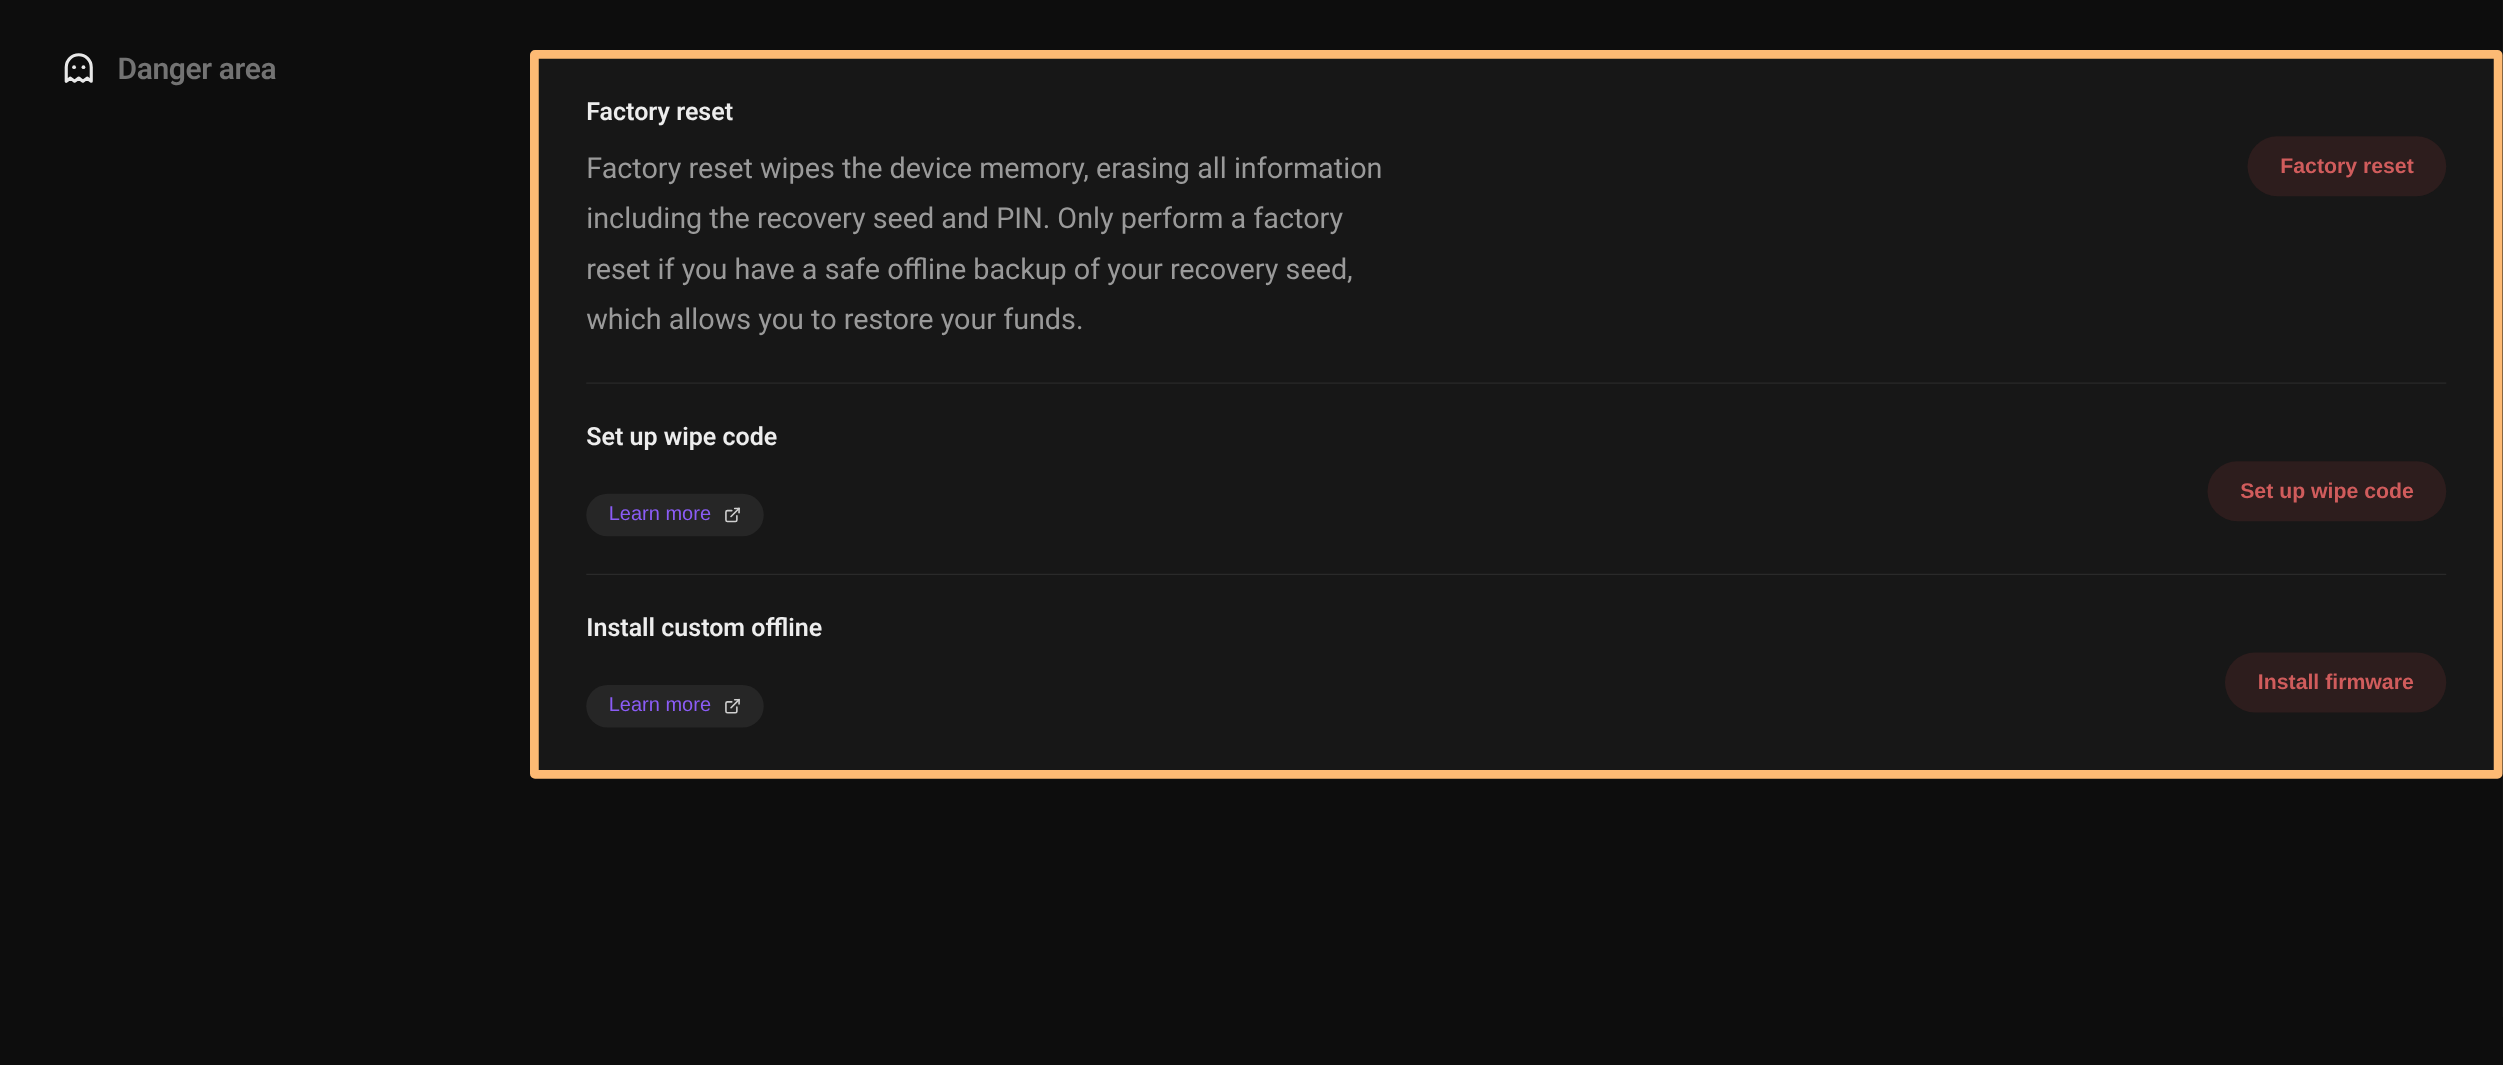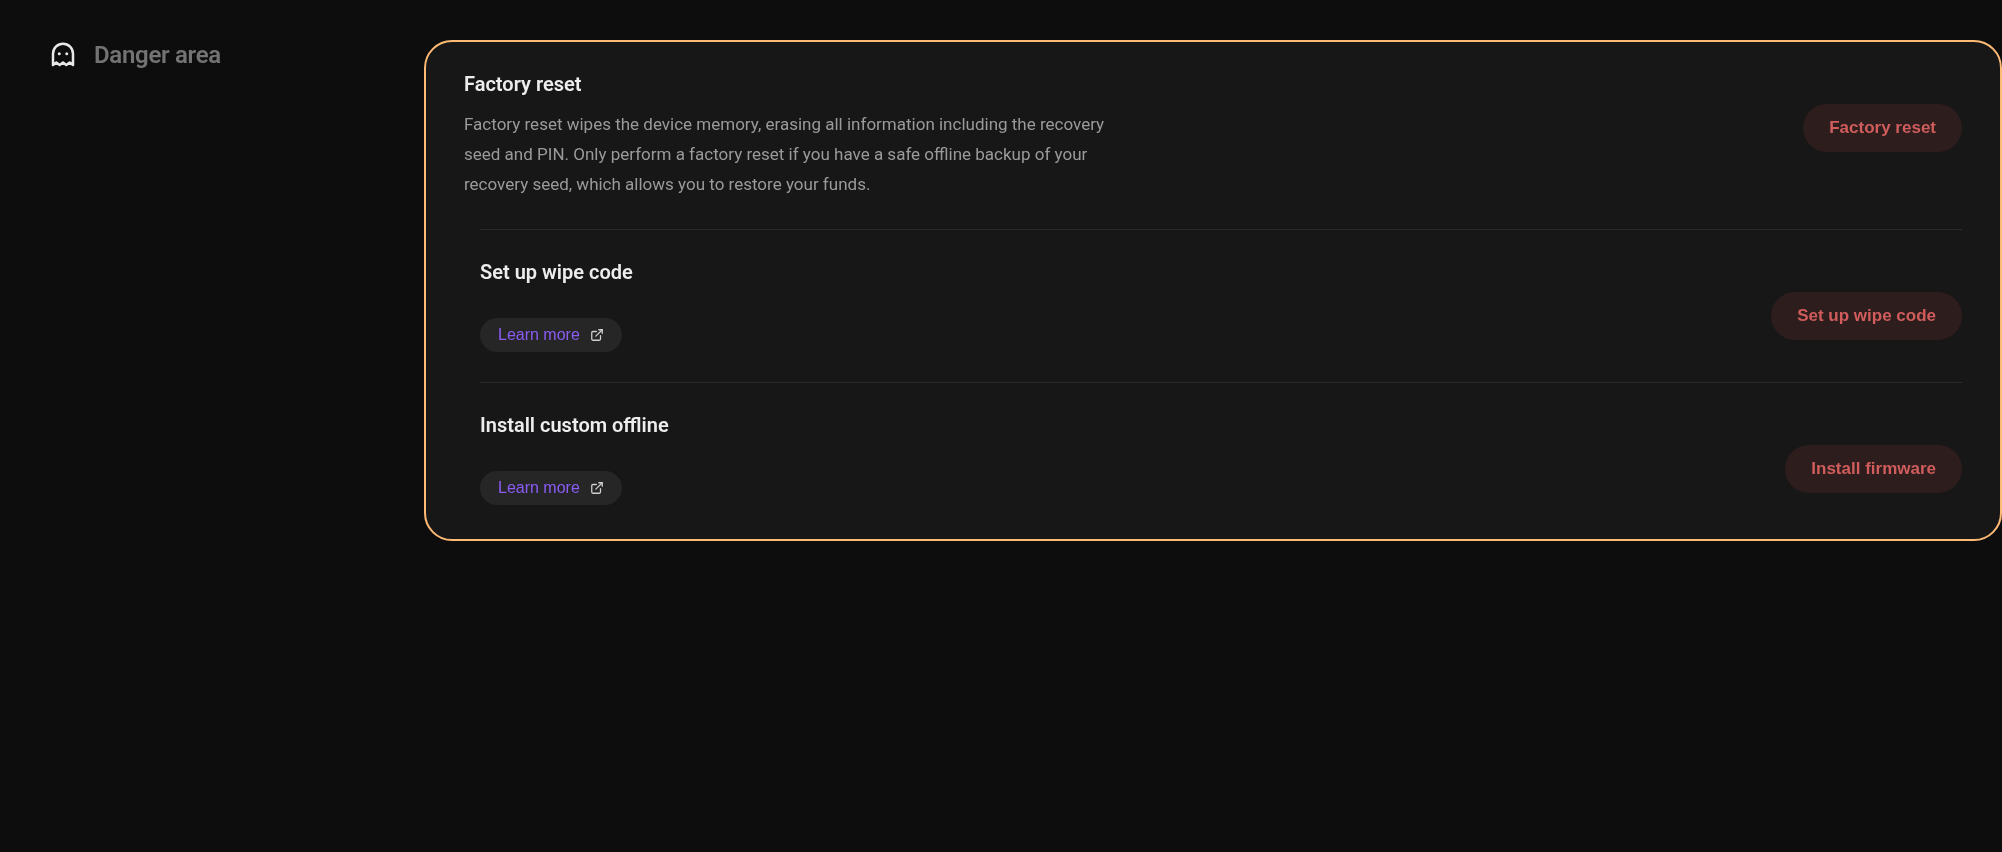--- a/index.html
+++ b/index.html
@@ -32,53 +32,52 @@
   }
   .section-title {
     font-size: 24px;
     font-weight: 600;
     color: #737373;
     letter-spacing: -0.3px;
   }
   .main-panel {
     flex: 1;
     background: #171717;
-    border: 2px solid #fdba74;
-    border-radius: 28px;
+    border: 7px solid #fdba74;
+    border-radius: 4px;
     padding: 30px 38px 34px 38px;
     margin-right: 0;
   }
   .item {
     display: flex;
     align-items: flex-start;
     justify-content: space-between;
     padding: 30px 0;
     gap: 40px;
   }
   .item:first-child {
     padding-top: 0;
   }
   .item:last-child {
     padding-bottom: 0;
   }
   .item + .item {
     border-top: 1px solid #2a2a2a;
-    margin-left: 16px;
   }
   .item-content {
     max-width: 660px;
   }
   .item-title {
     font-size: 20px;
     font-weight: 600;
     color: #ededed;
     margin-bottom: 14px;
   }
   .item-desc {
-    font-size: 17px;
+    font-size: 23px;
     line-height: 1.75;
     color: #9a9a9a;
     font-weight: 400;
   }
   .learn-more {
     display: inline-flex;
     align-items: center;
     gap: 10px;
     background: #262626;
     color: #8b5cf6;

